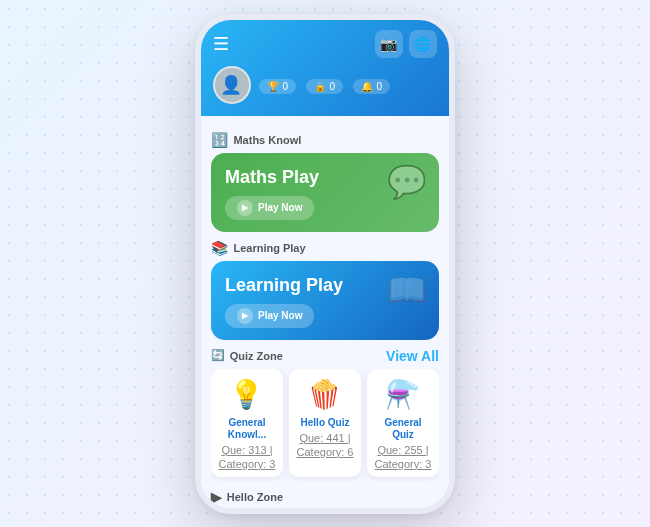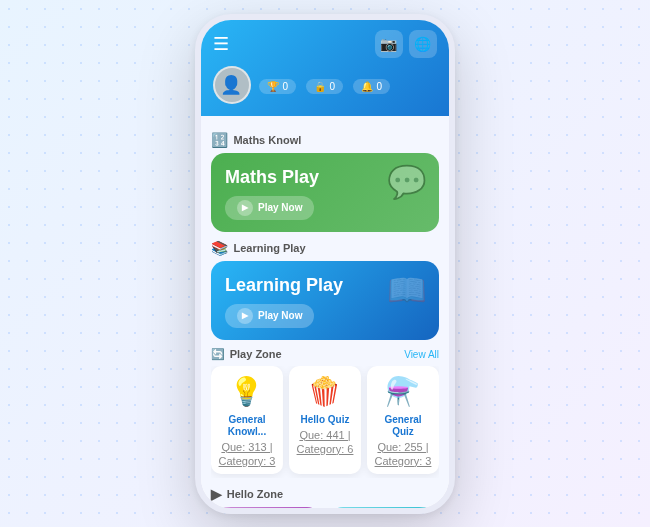--- a/index.html
+++ b/index.html
@@ -235,23 +235,23 @@
     .zone-label-inline {
       display: flex;
       align-items: center;
       gap: 5px;
       font-size: 11px;
       font-weight: 600;
       color: #555;
     }
 
     .view-all {
-      font-size: 10px;
+      font-size: 14px;
       color: #29b6f6;
-      font-weight: 400;
+      font-weight: 700;
       cursor: pointer;
     }
 
     .quiz-cards-row {
       display: flex;
       gap: 6px;
       overflow-x: auto;
       scrollbar-width: none;
       padding-bottom: 4px;
     }
@@ -388,21 +388,21 @@
           <div class="card-title">Learning Play</div>
           <button class="play-btn">
             <span class="play-circle">▶</span>
             <span>Play Now</span>
           </button>
         </div>
 
         <div class="zone-header-row">
           <div class="zone-label-inline">
             <span>🔄</span>
-            <span>Play Zone</span>
+            <span>Quiz Zone</span>
           </div>
           <span class="view-all">View All</span>
         </div>
 
         <div class="quiz-cards-row">
           <div class="quiz-card">
             <div class="quiz-card-img">💡</div>
             <div class="quiz-card-title">General Knowl...</div>
             <div class="quiz-card-meta">Que: 313 | Category: 3</div>
           </div>

